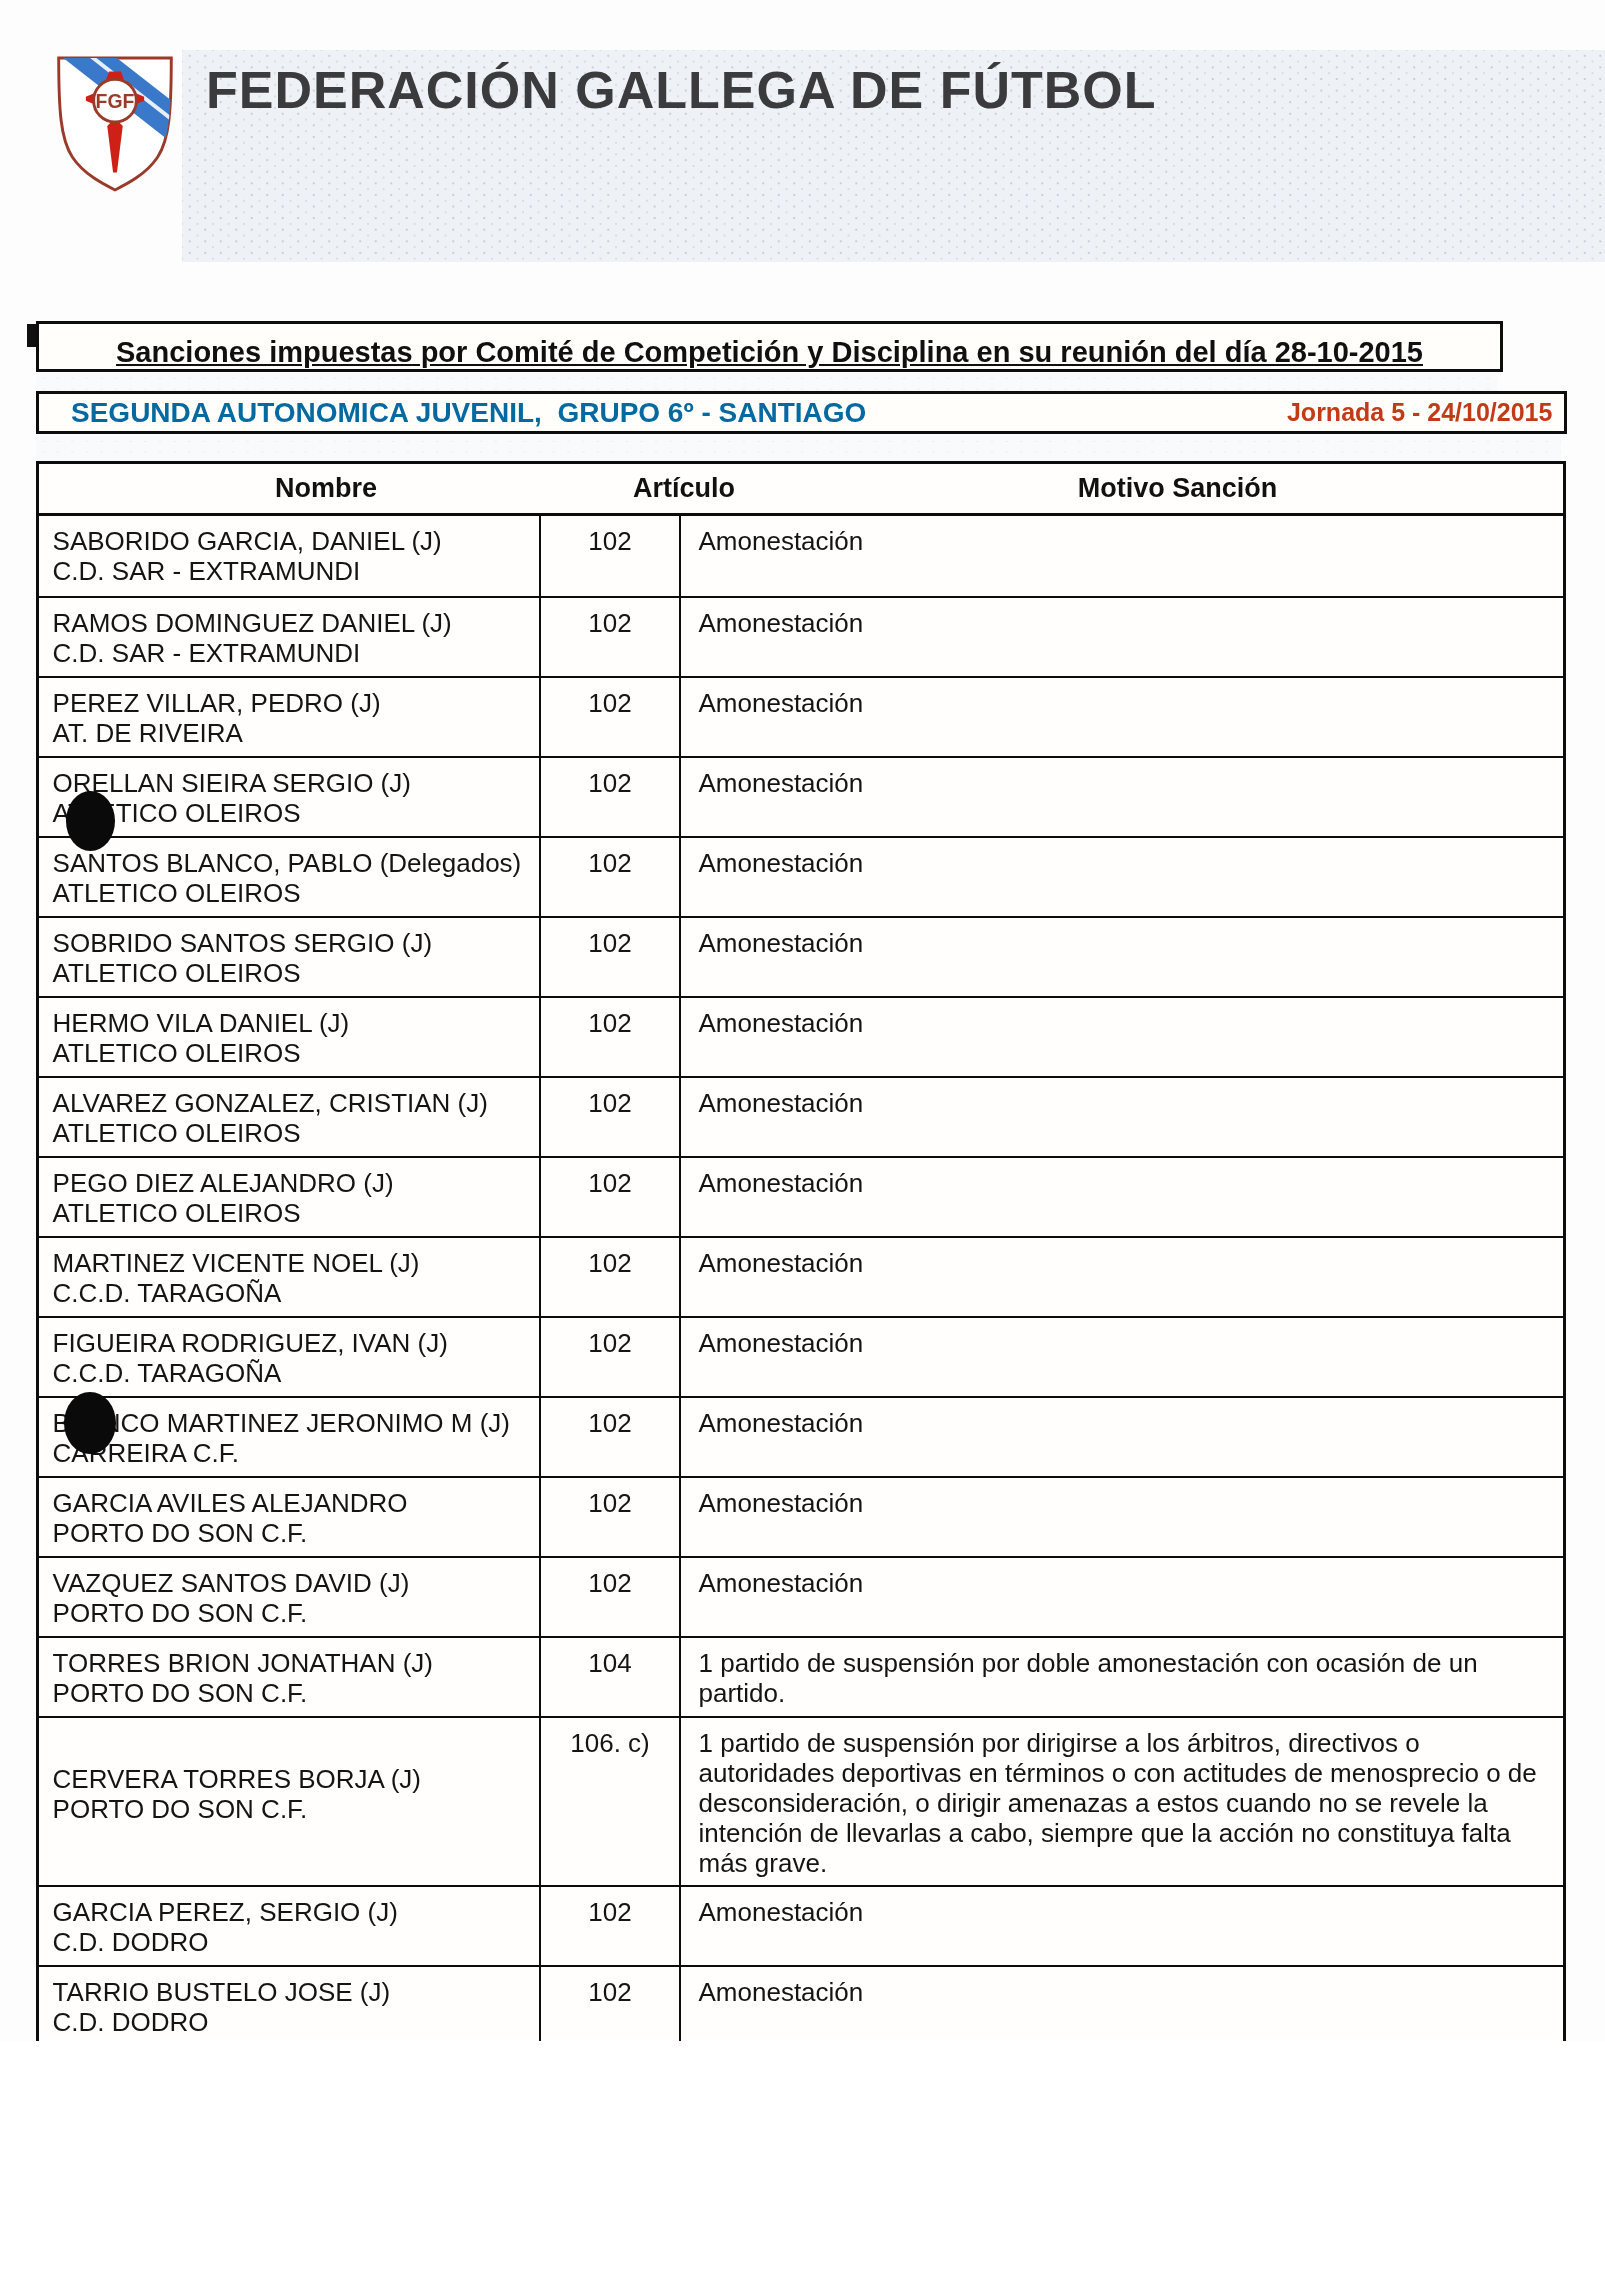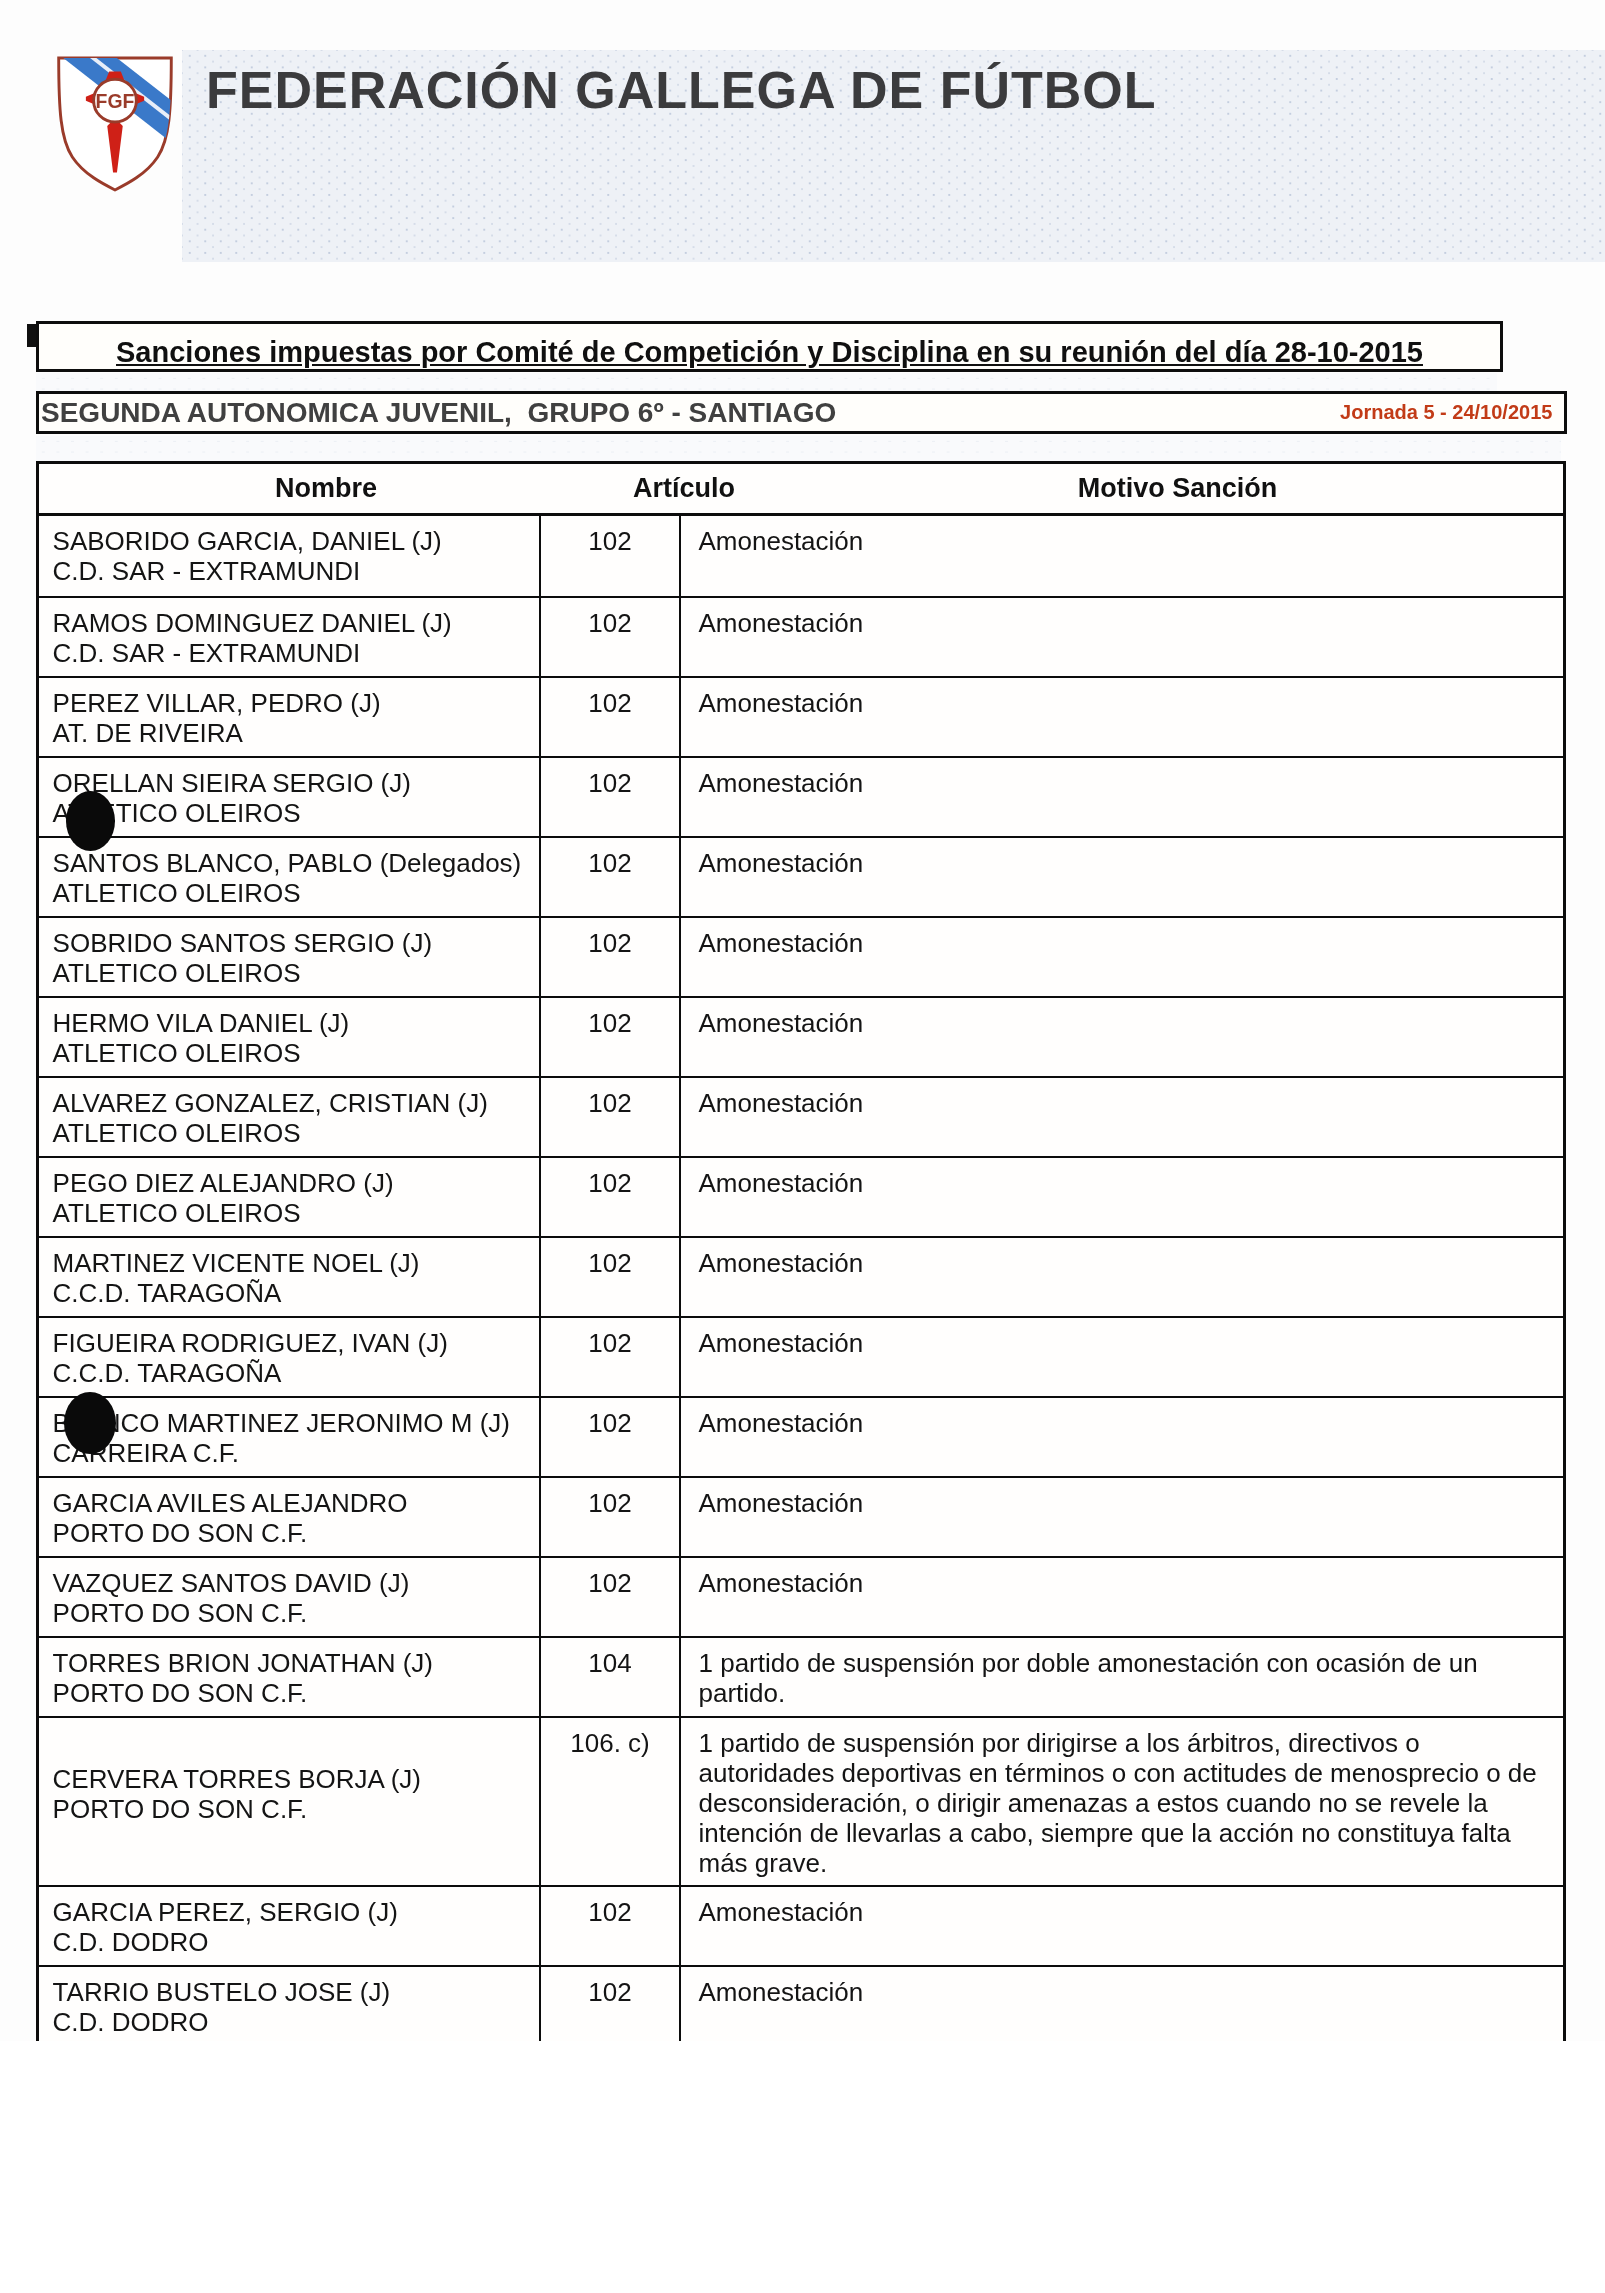--- a/index.html
+++ b/index.html
@@ -40,22 +40,22 @@
     display:flex; align-items:flex-end; justify-content:center;
   }
   .title-box span { font-size:29px; font-weight:bold; text-decoration:underline; color:#101010; }
 
   
   .comp-bar {
     position:absolute; left:36px; top:391px; width:1525px; height:37px;
     background:#fffefb; border:3.9px solid #0d0d0d;
     display:flex; align-items:center; justify-content:space-between;
   }
-  .comp-left  { font-size:28px; font-weight:bold; color:#404040; padding-left:2px; white-space:pre-wrap; }
-  .comp-right { font-size:20px; font-weight:bold; color:#c23b17; padding-right:11.6px; }
+  .comp-left  { font-size:28px; font-weight:bold; color:#0369a1; padding-left:24px; white-space:pre-wrap;margin-left:8px; }
+  .comp-right { font-size:25px; font-weight:bold; color:#c23b17; padding-right:11.6px; }
 
   .strip-a { position:absolute; left:36px; top:373px; width:1461px; height:18.4px; opacity:.55; }
   .strip-b { position:absolute; left:36px; top:436px; width:1525px; height:25px; opacity:.55; }
   .strip-bottom { position:absolute; left:29px; top:2185px; width:1545px; height:68px; }
 
   
   .sanctions-table {
     position:absolute; left:36px; top:461px; width:1524px;
     background:#fffefd; border:3.9px solid #0c0c0c;
   }

